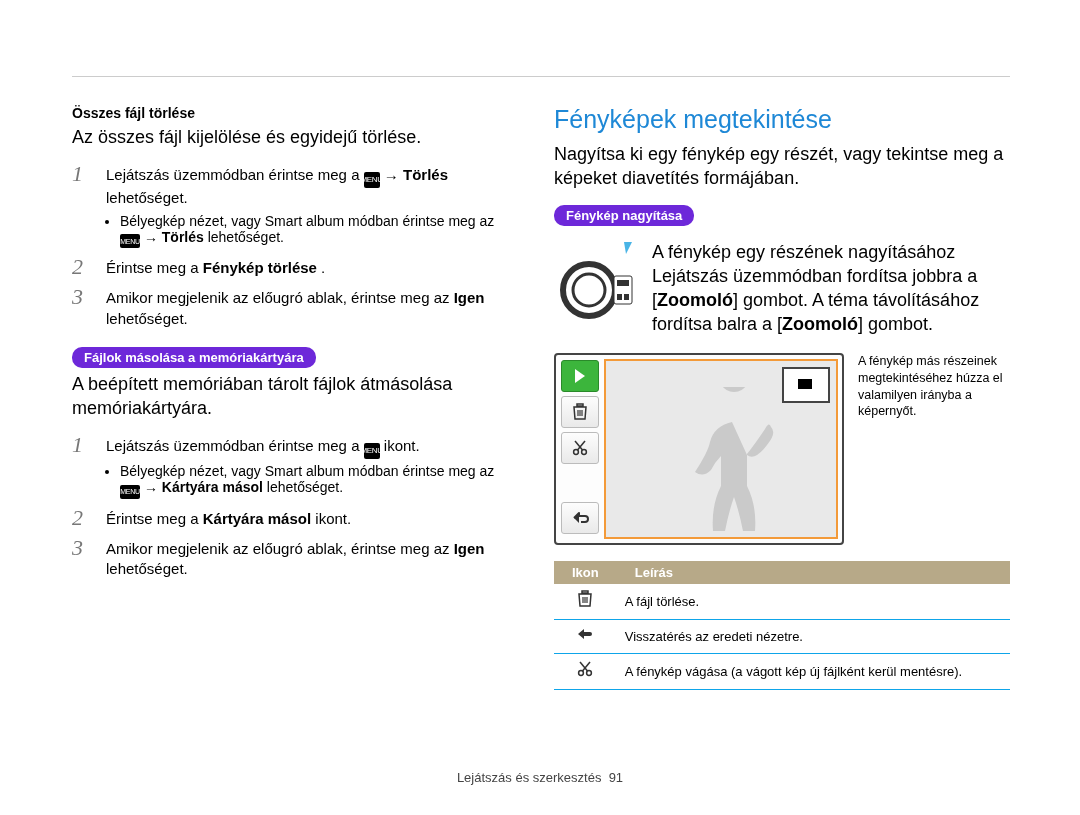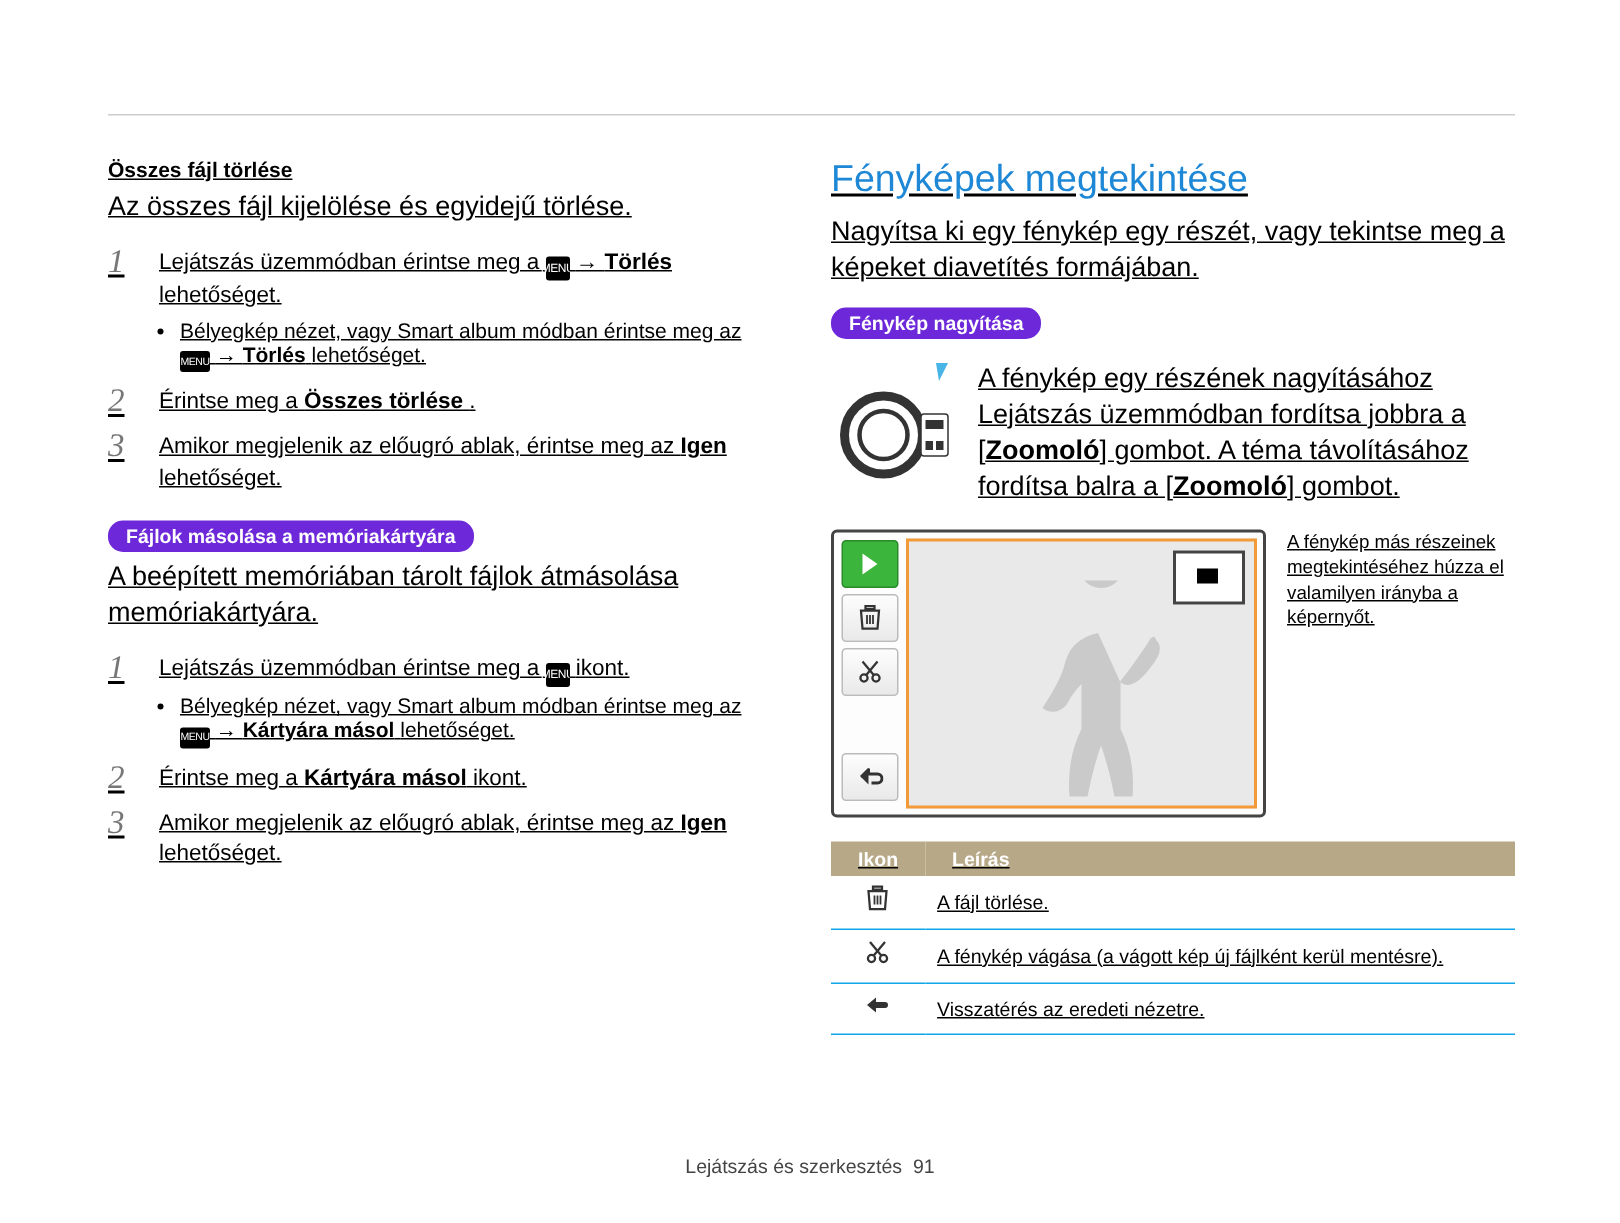--- a/index.html
+++ b/index.html
@@ -24,21 +24,20 @@
     margin-bottom: 4px;
   }
   .hr {
     border: none;
     border-top: 1px solid #ccc;
     margin: 4px 0 28px 0;
   }
   .cols {
     display: flex;
     gap: 36px;
-    text-decoration: underline;
   }
   .col-left { width: 460px; }
   .col-right { flex: 1; }
 
   .subhead {
     font-weight: bold;
     font-size: 14px;
     margin-bottom: 4px;
   }
   .bodytext {
@@ -288,21 +287,21 @@
           <span> → </span>
           <strong>Törlés</strong>
           <span> lehetőséget.</span>
         </li>
       </ul>
 
       <div class="step">
         <div class="step-num">2</div>
         <div class="step-body">
           <span>Érintse meg a </span>
-          <strong>Összes törlése</strong>
+          <strong>Fénykép törlése</strong>
           <span>.</span>
         </div>
       </div>
 
       <div class="step para">
         <div class="step-num">3</div>
         <div class="step-body">
           <span>Amikor megjelenik az előugró ablak, érintse meg az </span>
           <strong>Igen</strong>
           <span> lehetőséget.</span>
@@ -434,37 +433,37 @@
                   <path d="M2 4h12l-1 12H3L2 4zm3-3h6v2H5V1z" fill="none" stroke="#333" stroke-width="1.5"></path>
                   <line x1="6" y1="7" x2="6" y2="13" stroke="#333" stroke-width="1.2"></line>
                   <line x1="8" y1="7" x2="8" y2="13" stroke="#333" stroke-width="1.2"></line>
                   <line x1="10" y1="7" x2="10" y2="13" stroke="#333" stroke-width="1.2"></line>
                 </svg>
             </td>
             <td>A fájl törlése.</td>
           </tr>
           <tr>
             <td class="icon-cell">
+              <svg width="18" height="16" viewBox="0 0 18 16">
+                  <path d="M14 6 L8 6 L8 3 L2 8 L8 13 L8 10 L14 10 A2 2 0 0 0 14 6 Z" fill="#333"></path>
+                </svg>
+            </td>
+            <td>Visszatérés az eredeti nézetre.</td>
+          </tr>
+          <tr>
+            <td class="icon-cell">
               <svg width="18" height="18" viewBox="0 0 18 18">
                   <circle cx="5" cy="13" r="2.4" fill="none" stroke="#333" stroke-width="1.5"></circle>
                   <circle cx="13" cy="13" r="2.4" fill="none" stroke="#333" stroke-width="1.5"></circle>
                   <line x1="6.5" y1="11" x2="14" y2="2" stroke="#333" stroke-width="1.5"></line>
                   <line x1="11.5" y1="11" x2="4" y2="2" stroke="#333" stroke-width="1.5"></line>
                 </svg>
             </td>
             <td>A fénykép vágása (a vágott kép új fájlként kerül mentésre).</td>
           </tr>
-          <tr>
-            <td class="icon-cell">
-              <svg width="18" height="16" viewBox="0 0 18 16">
-                  <path d="M14 6 L8 6 L8 3 L2 8 L8 13 L8 10 L14 10 A2 2 0 0 0 14 6 Z" fill="#333"></path>
-                </svg>
-            </td>
-            <td>Visszatérés az eredeti nézetre.</td>
-          </tr>
         </tbody>
       </table>
     </div>
   </div>
 
   <div class="footer">
     <span>Lejátszás és szerkesztés</span>&nbsp;&nbsp;<span>91</span>
   </div>
 </div>
 

